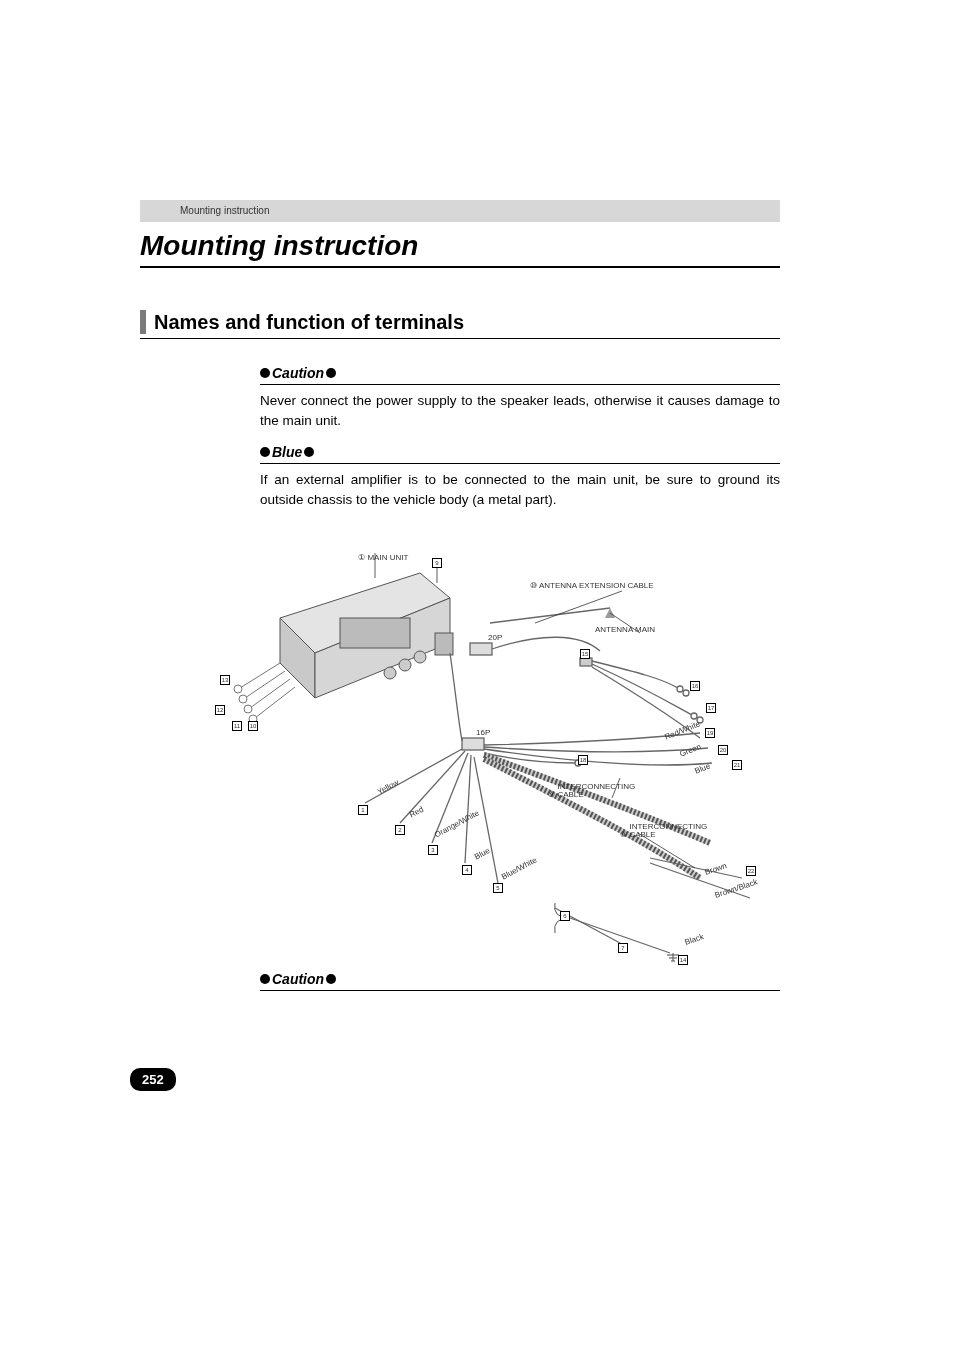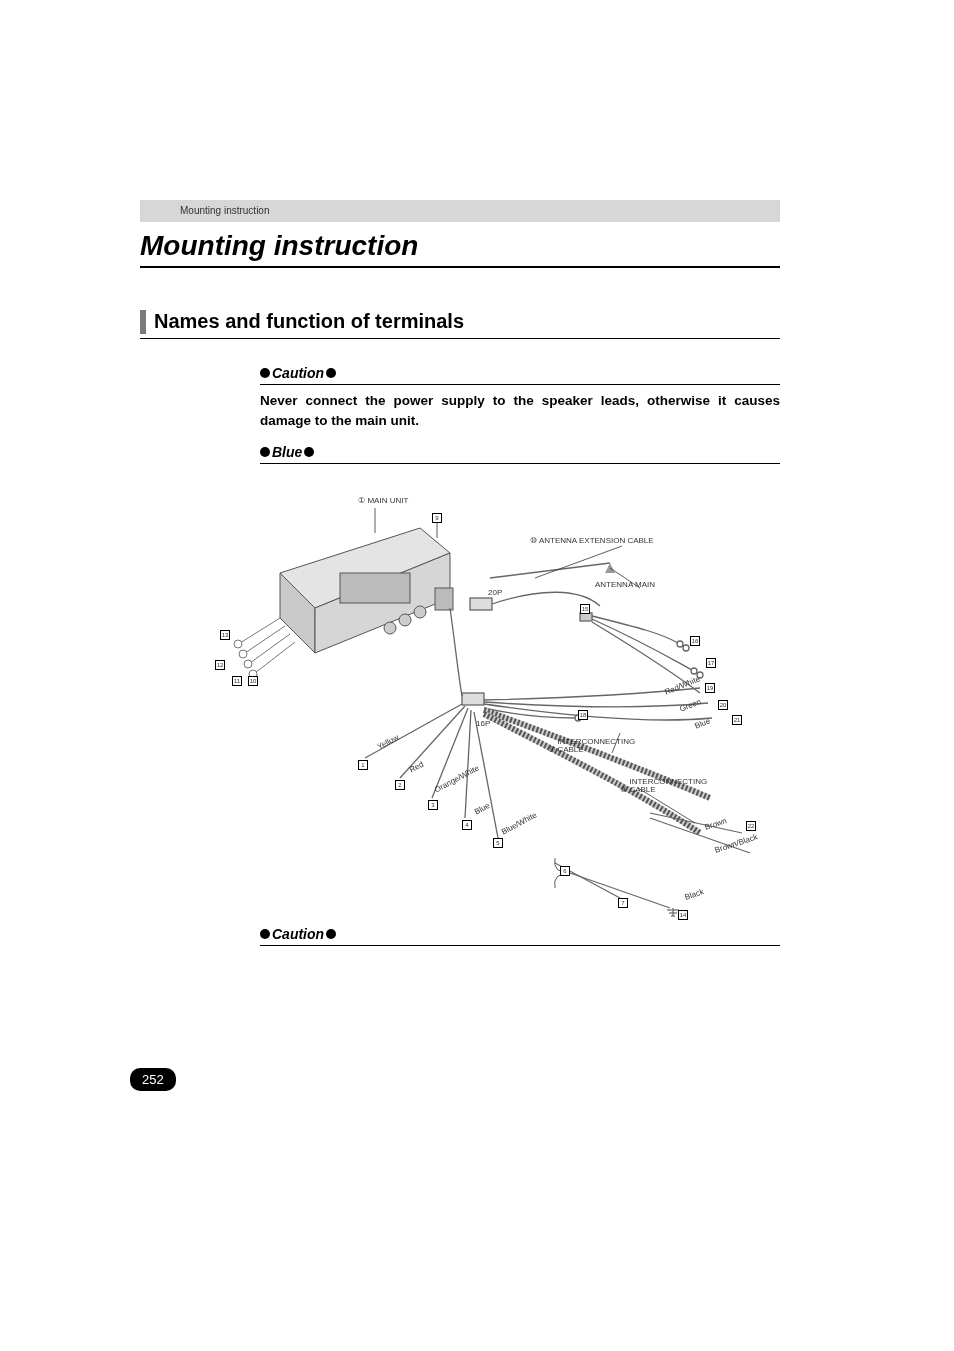--- a/index.html
+++ b/index.html
@@ -33,21 +33,21 @@
     padding-bottom: 4px;
   }
   .title-main {
     font-size: 28px;
     font-weight: bold;
     font-style: italic;
   }
   .section-heading {
     margin-top: 42px;
     display: flex;
-    align-items: flex-start;
+    align-items: center;
     border-bottom: 1px solid #000;
     padding-bottom: 4px;
   }
   .section-bar {
     width: 6px;
     height: 24px;
     background: #7a7a7a;
     margin-right: 8px;
   }
   .section-text {
@@ -69,21 +69,20 @@
     margin-bottom: 6px;
   }
   .callout-hdr .dot {
     width: 10px; height: 10px; border-radius: 50%; background: #000; display: inline-block;
   }
   .callout-hdr .lbl { margin: 0 2px; }
   .callout-body {
     font-size: 13.5px;
     line-height: 1.45;
     text-align: justify;
-    font-weight: bold;
   }
   .callout-body p { margin: 0 0 10px 0; }
   .diagram-wrap {
     position: relative;
     width: 640px;
     height: 440px;
     margin-top: 14px;
     margin-left: -120px;
     font-size: 8px;
     color: #333;
@@ -99,21 +98,21 @@
     text-align: center;
     background: #fff;
   }
   .rot { transform-origin: left center; }
   .page-num-badge {
     position: absolute;
     left: 130px;
     bottom: 260px;
     background: #000;
     color: #fff;
-    font-weight: normal;
+    font-weight: bold;
     font-size: 13px;
     padding: 4px 12px;
     border-radius: 10px;
   }
 </style>
 </head>
 <body>
 
 <div class="page-inner">
 
@@ -140,20 +139,21 @@
     <div class="callout-body">
       <p>Never connect the power supply to the speaker leads, otherwise it causes damage to the main unit.</p>
     </div>
 
     <div class="callout-hdr" style="margin-top:14px">
       <span class="dot"></span>
       <span class="lbl">Blue</span>
       <span class="dot"></span>
     </div>
     <div class="callout-body">
+      <p>If an external amplifier is to be connected to the main unit, be sure to ground its outside chassis to the vehicle body (a metal part).</p>
     </div>
 
     <div class="diagram-wrap">
       <svg width="640" height="440" viewBox="0 0 640 440">
 
         <g stroke="#555" stroke-width="1" fill="#fff">
           <polygon points="140,95 280,50 310,75 175,130" fill="#e4e4e4"></polygon>
           <polygon points="140,95 175,130 175,175 140,140" fill="#c9c9c9"></polygon>
           <polygon points="175,130 310,75 310,120 175,175" fill="#d6d6d6"></polygon>
           <rect x="200" y="95" width="70" height="30" fill="#bbb" stroke="#555"></rect>
@@ -234,31 +234,31 @@
           <line x1="482" y1="68" x2="395" y2="100"></line>
           <line x1="500" y1="110" x2="470" y2="90"></line>
           <line x1="498" y1="310" x2="555" y2="345"></line>
           <line x1="472" y1="275" x2="480" y2="255"></line>
         </g>
 
         <path d="M415 380 Q 412 395 430 395 Q 412 395 415 410" stroke="#555" fill="none"></path>
       </svg>
 
       
-      <div class="d-label" style="left:218px; top:18px;">
+      <div class="d-label" style="left:218px; top:30px;">
         <span>①</span>
         <span>MAIN UNIT</span>
       </div>
       <div class="d-label" style="left:390px; top:58px;">
         <span>⑩</span>
         <span>ANTENNA EXTENSION CABLE</span>
       </div>
       <div class="d-label" style="left:455px; top:102px;">ANTENNA MAIN</div>
       <div class="d-label" style="left:340px; top:110px;margin-left:8px;">20P</div>
-      <div class="d-label" style="left:336px; top:205px;margin-top:36px;">16P</div>
+      <div class="d-label" style="left:336px; top:205px;">16P</div>
 
       <div class="d-label" style="left:408px; top:260px; line-height:1;">
         <span>⑨</span>
         <span style="display:inline-block; width:100px; white-space:normal;">INTERCONNECTING CABLE</span>
       </div>
       <div class="d-label" style="left:480px; top:300px; line-height:1;">
         <span>⑧</span>
         <span style="display:inline-block; width:100px; white-space:normal;">INTERCONNECTING CABLE</span>
       </div>
 

